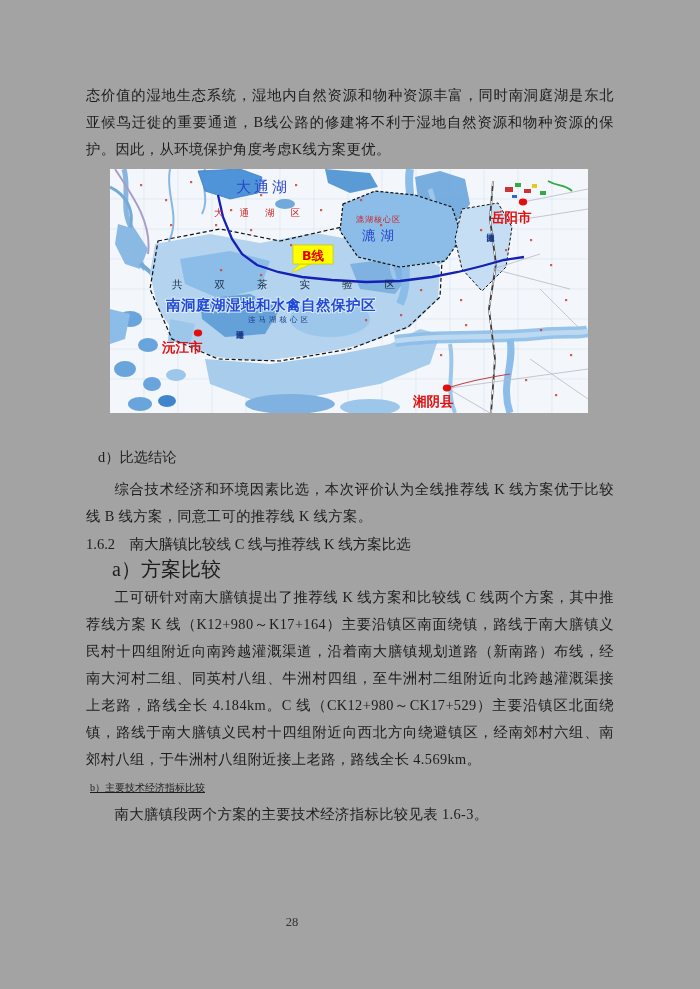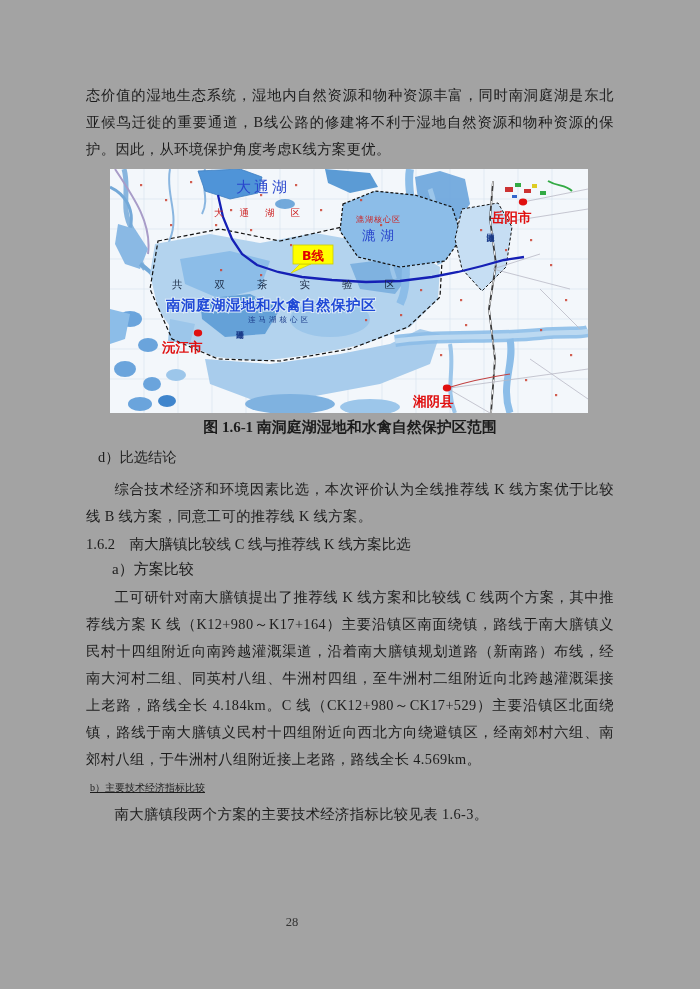--- a/index.html
+++ b/index.html
@@ -16,21 +16,21 @@
   .tb p { margin:0; }
   .indent2 { text-indent:2em; }
   .caption {
     position:absolute; left:86px; width:528px; top:416px;
     text-align:center; font-weight:bold; font-size:15px; line-height:22px;
   }
   .heading {
     position:absolute; left:86px; width:528px; top:531px;
     font-weight:normal; font-size:14.5px; line-height:27px;
   }
-  .item-a { position:absolute; left:112px; top:556px; font-size:15px; line-height:27px; }
+  .item-a { position:absolute; left:112px; top:556px; font-size:20px; line-height:27px; }
   .item-d { position:absolute; left:86px;  top:444px; font-size:14.3px; line-height:27px;margin-left:12px; }
   .item-b { position:absolute; left:90px;  top:774px; font-size:10px; line-height:27px;text-decoration:underline; }
   .pagenum {
     position:absolute; top:915px; left:0; width:584px;
     text-align:center; font-size:12.5px; color:#333;
   }
   .map-wrap { position:absolute; left:110px; top:169px; width:478px; height:244px; }
   .map-wrap svg { display:block; }
   svg text { font-family:"DejaVu Sans","Liberation Sans",sans-serif; }
   .vtext { writing-mode:vertical-rl; text-orientation:upright; }
@@ -208,21 +208,20 @@
       <text x="381" y="53" font-size="13.5" font-weight="bold" fill="#e01010">岳阳市</text>
       <text x="62" y="119" font-size="10.5" fill="#1a2a44" letter-spacing="32">共双茶实验区</text>
       <text x="56" y="141" font-size="14.5" font-weight="bold" fill="#1f49d6" letter-spacing="0.5" style="paint-order:stroke; stroke:#dcebf8; stroke-width:2px;">南洞庭湖湿地和水禽自然保护区</text>
       <text x="138" y="153" font-size="7.5" fill="#1a3a88" letter-spacing="3">连马湖核心区</text>
       <text class="vtext" x="130" y="156" font-size="7.5" fill="#1a3a88">万子湖缓冲区</text>
       <text x="52" y="183" font-size="13.5" font-weight="bold" fill="#e01010">沅江市</text>
       <text x="303" y="237" font-size="13.5" font-weight="bold" fill="#e01010">湘阴县</text>
     </svg>
   </div>
 
-  <div class="caption">图 1.6-1 南洞庭湖湿地和水禽自然保护区范围</div>
 
   <div class="item-d">d）比选结论</div>
   <div class="tb" style="top:476px">
     <p class="indent2">综合技术经济和环境因素比选，本次评价认为全线推荐线 K 线方案优于比较线 B 线方案，同意工可的推荐线 K 线方案。</p>
   </div>
 
   <div class="heading">1.6.2　南大膳镇比较线 C 线与推荐线 K 线方案比选</div>
 
   <div class="item-a">a）方案比较</div>
   <div class="tb" style="top:584px">

